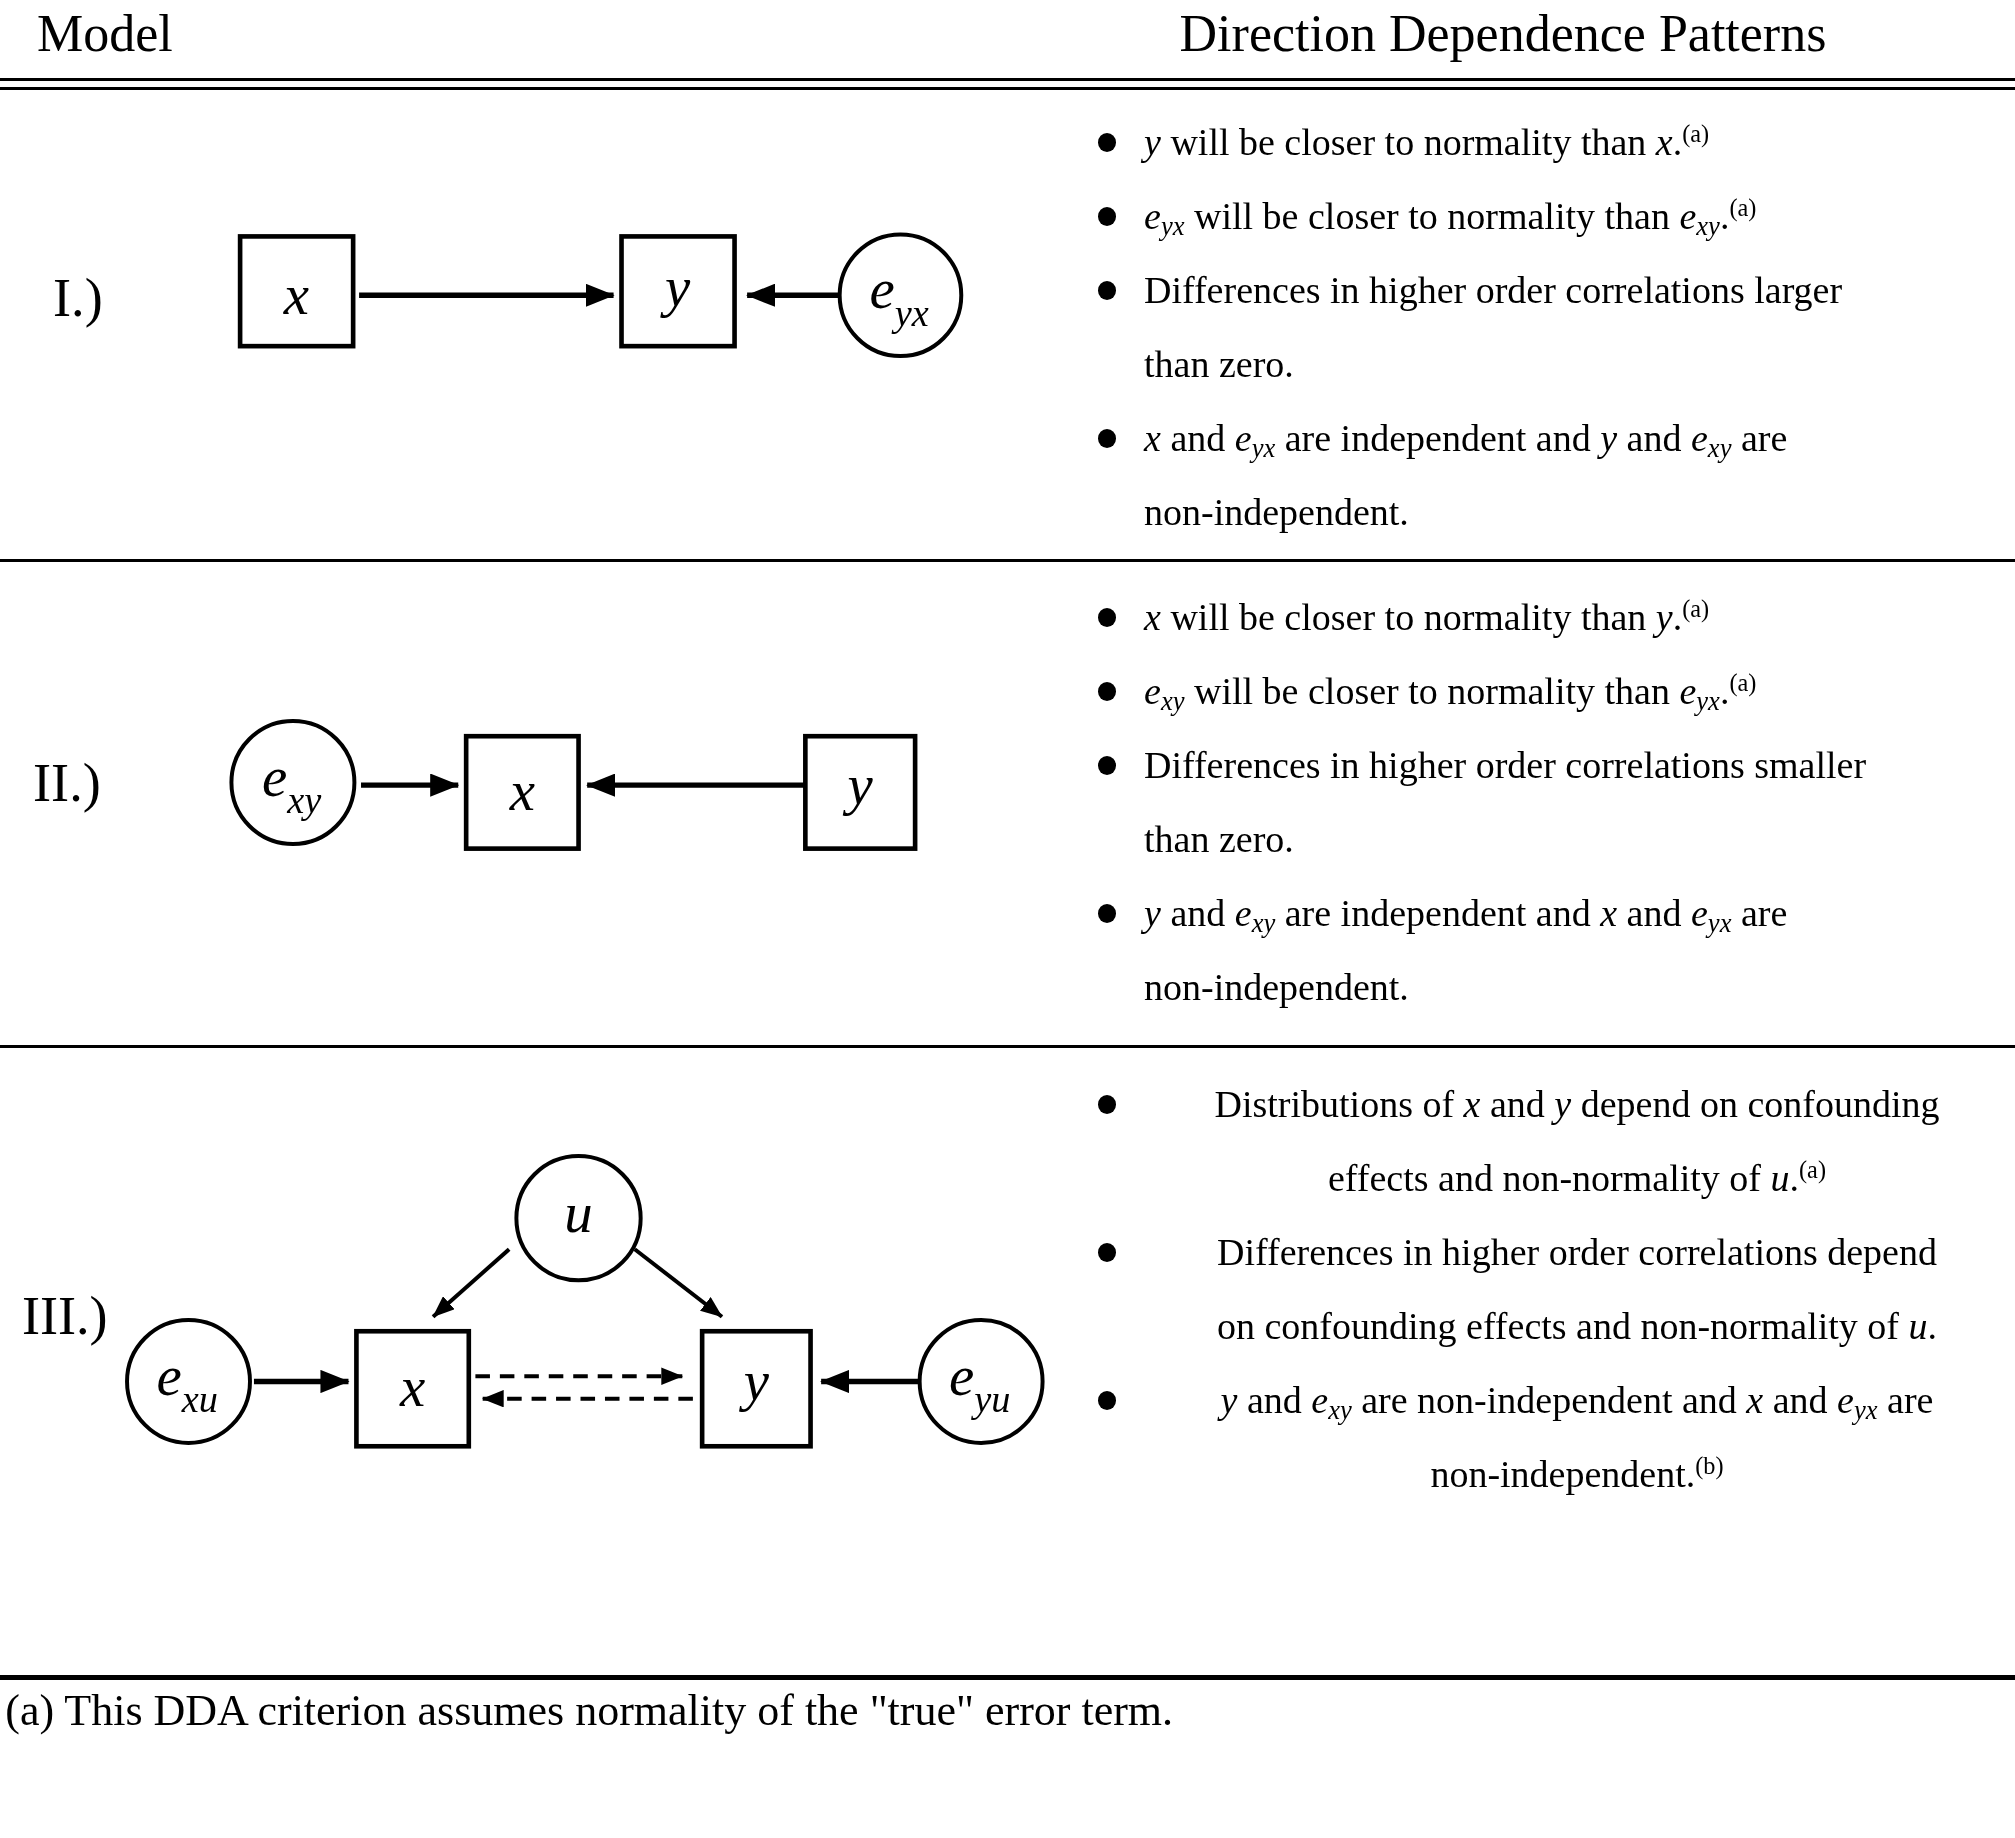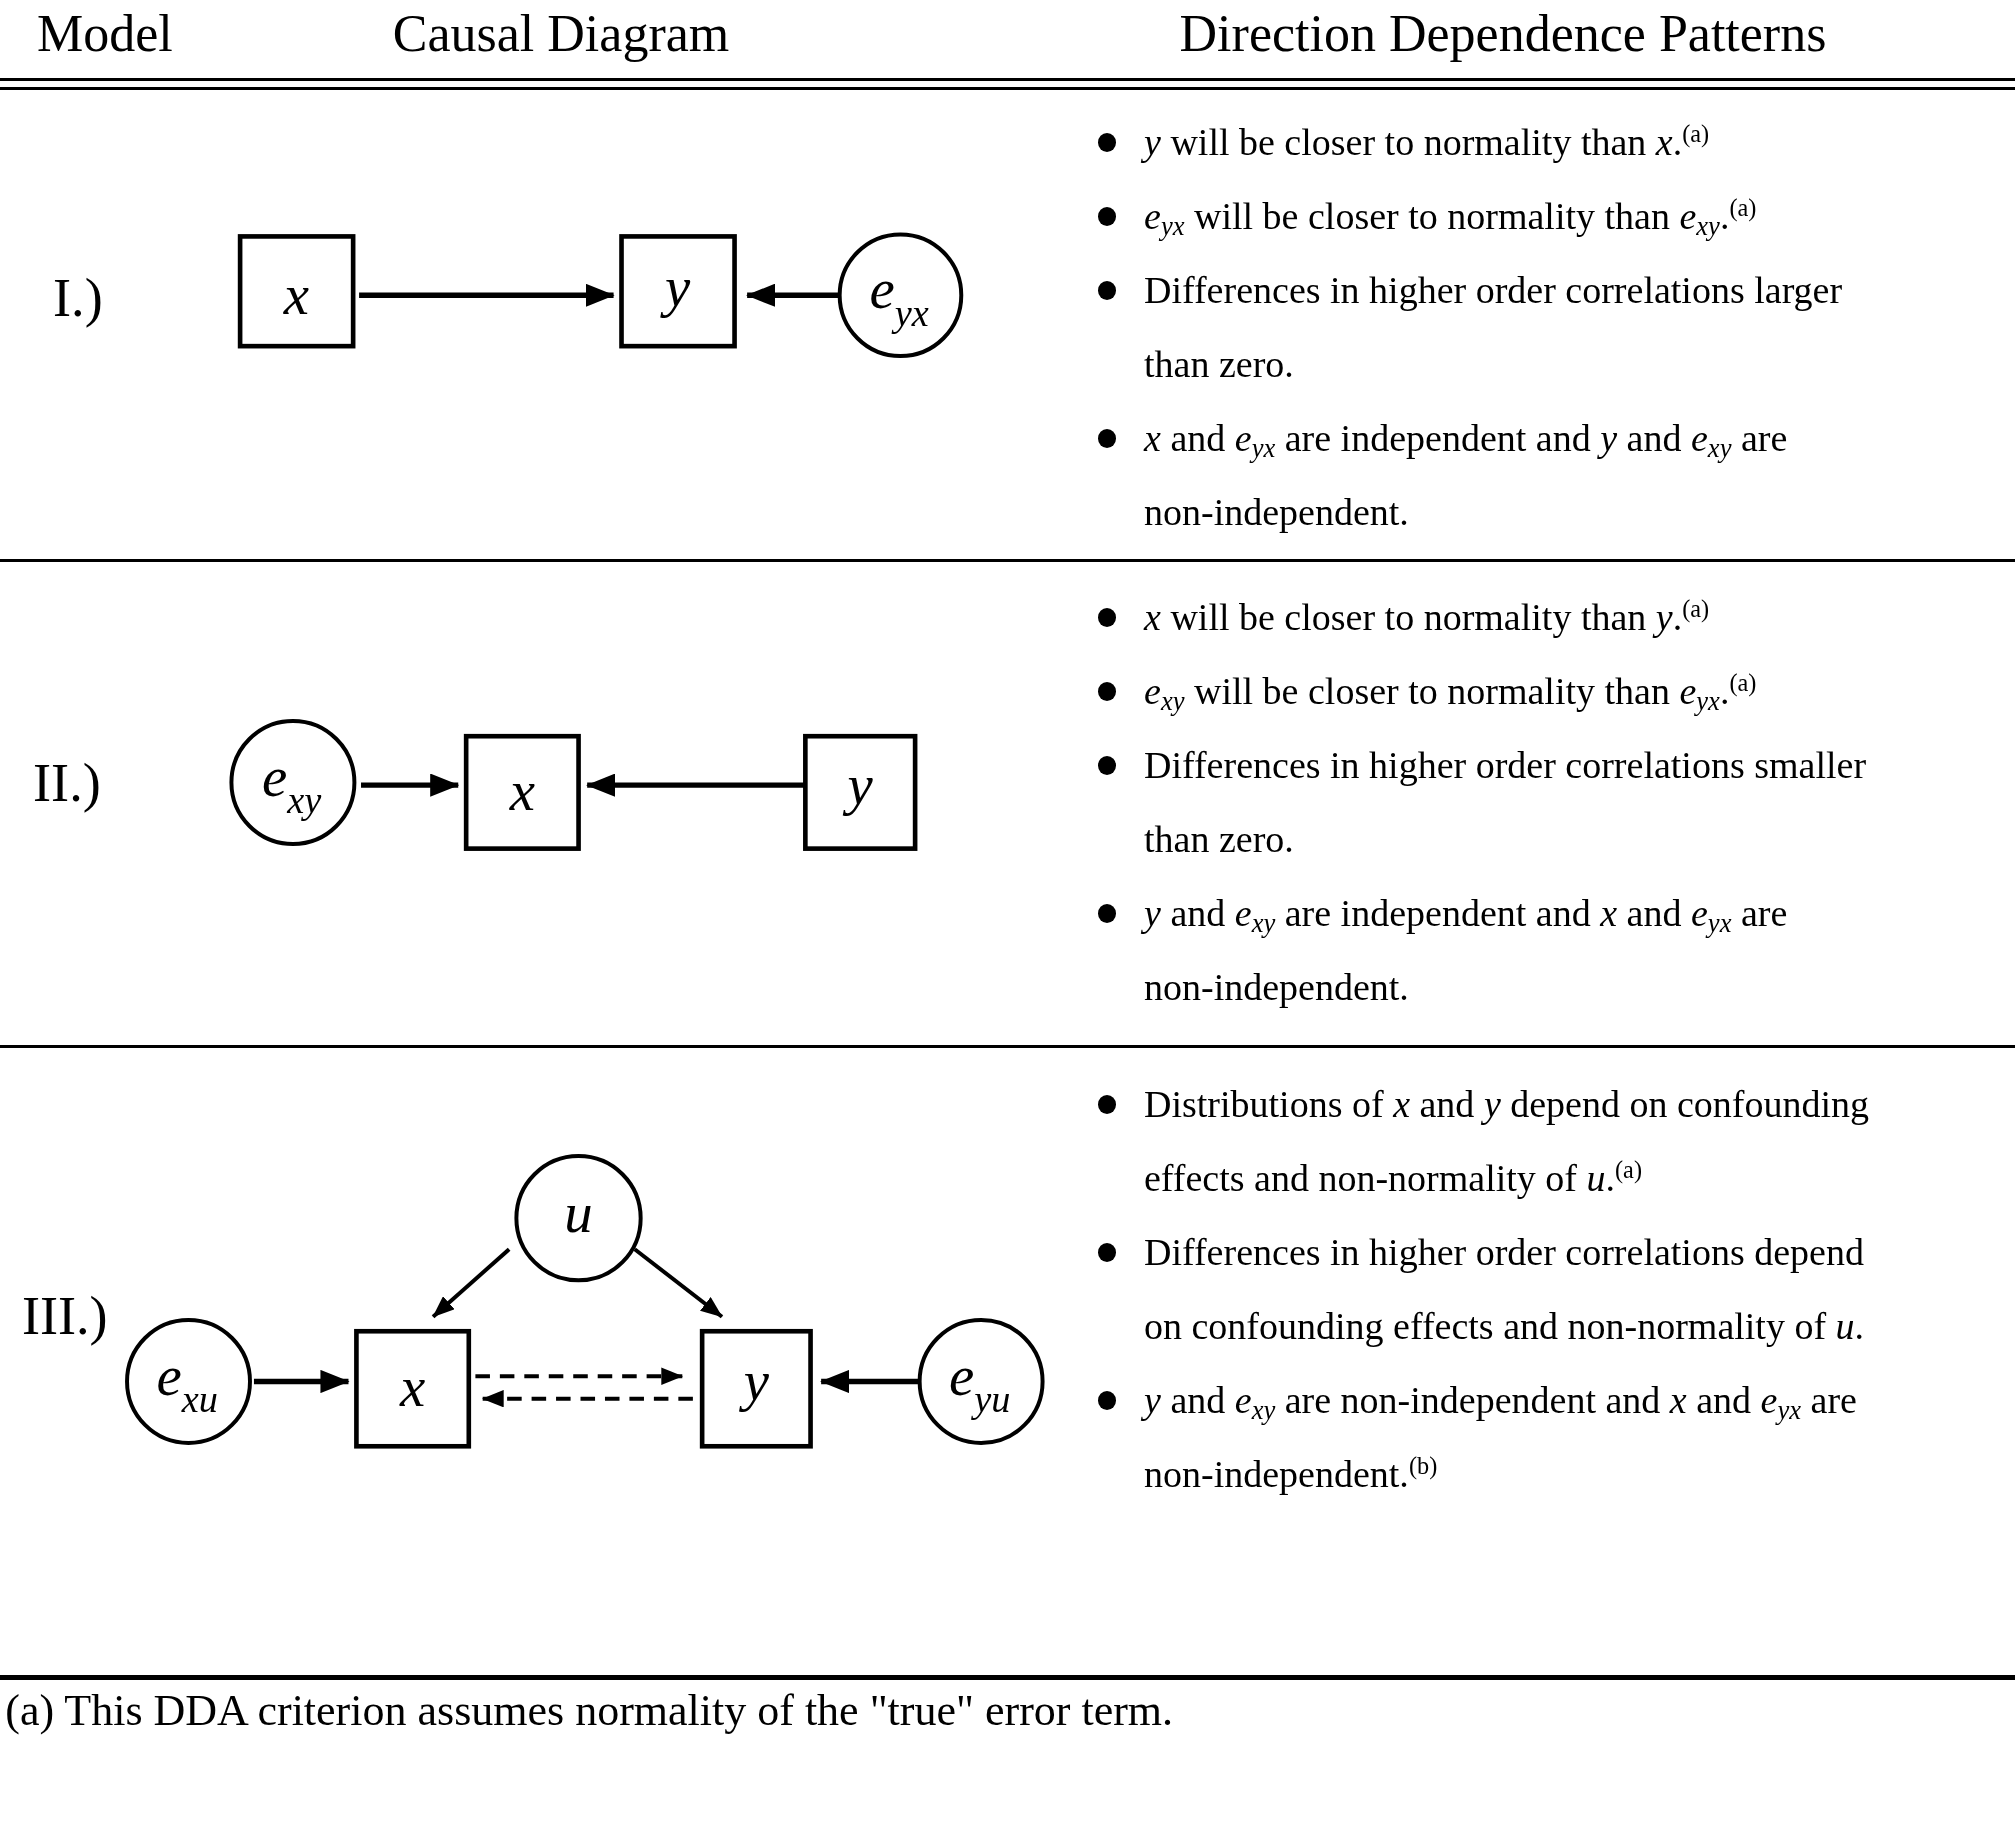--- a/index.html
+++ b/index.html
@@ -21,36 +21,35 @@
   .dsvg{position:absolute;left:0;}
   .dlbl{font-family:"Liberation Serif",serif;font-style:italic;font-size:86px;fill:#000;}
   .dsub{font-size:58px;}
   .mlabel{font-family:"Liberation Serif",serif;font-size:82px;fill:#000;}
   
   .bullets{position:absolute;left:1091px;width:919px;font-size:38px;line-height:74px;}
   .bullets ul{list-style:none;margin:0;padding:0 0 0 53px;}
   .bullets li{position:relative;}
   .bullets li::before{content:"";position:absolute;left:-46px;top:28px;width:18px;height:18.5px;
                       border-radius:50%;background:#000;}
-  .b1{top:105px;} .b2{top:580px;} .b3{top:1067px;}
+  .b1{top:105px;} .b2{top:580px;} .b3{top:1067px;text-align:center;}
   i{font-style:italic;}
   sub{font-size:0.70em;line-height:0;vertical-align:-0.22em;}
   sub i{font-style:italic;}
   sup{font-size:0.64em;line-height:0;vertical-align:0.52em;}
   
   .footnotes{position:absolute;left:5.3px;top:1687px;width:2004px;font-size:44px;line-height:48px;}
   .footnotes p{margin:0;padding-left:69px;text-indent:-69px;}
 </style>
 </head>
 <body>
 
 <div class="page">
 
   <span class="hdr hdr-model">Model</span>
-  <span class="hdr hdr-diagram">Causal Diagram</span>
   <span class="hdr hdr-patterns">Direction Dependence Patterns</span>
 
   <div class="rule rule-a"></div>
   <div class="rule rule-b"></div>
 
   <svg class="dsvg" style="top:91px" width="1091" height="468" viewBox="0 137 1650 708">
     <defs>
       <marker id="ah1" markerWidth="5.5" markerHeight="4.4" refX="5.3" refY="2.2" orient="auto">
         <path d="M0,0 L5.5,2.2 L0,4.4 z" fill="#000"></path>
       </marker>

